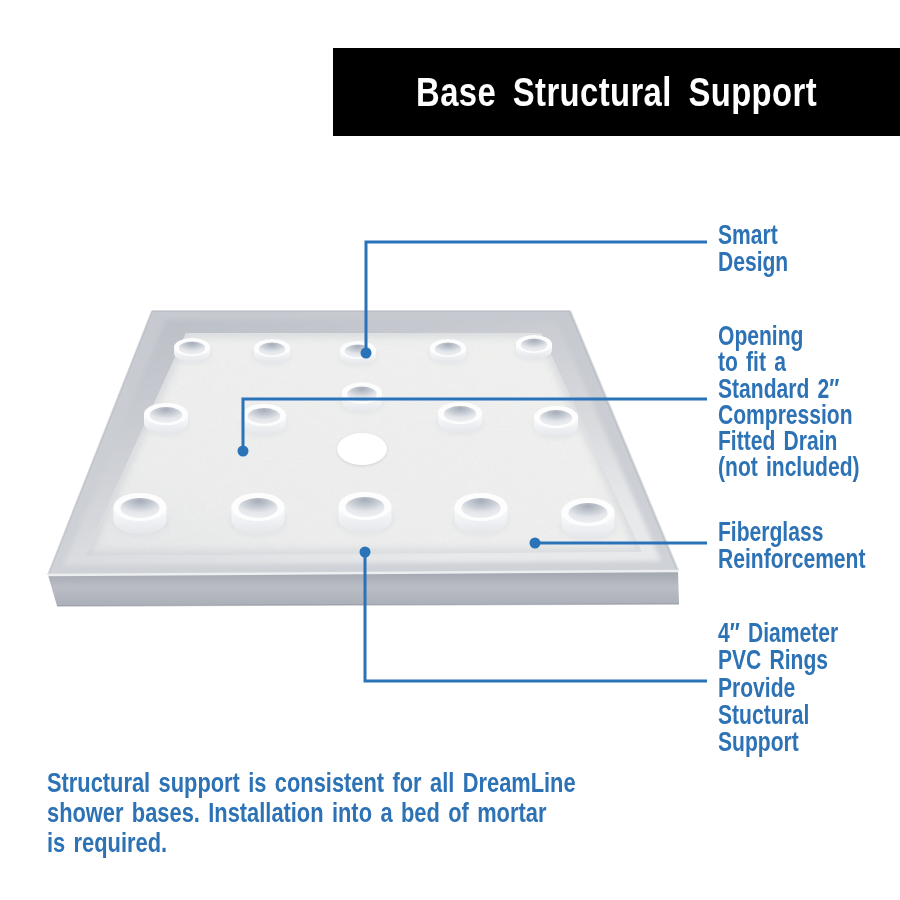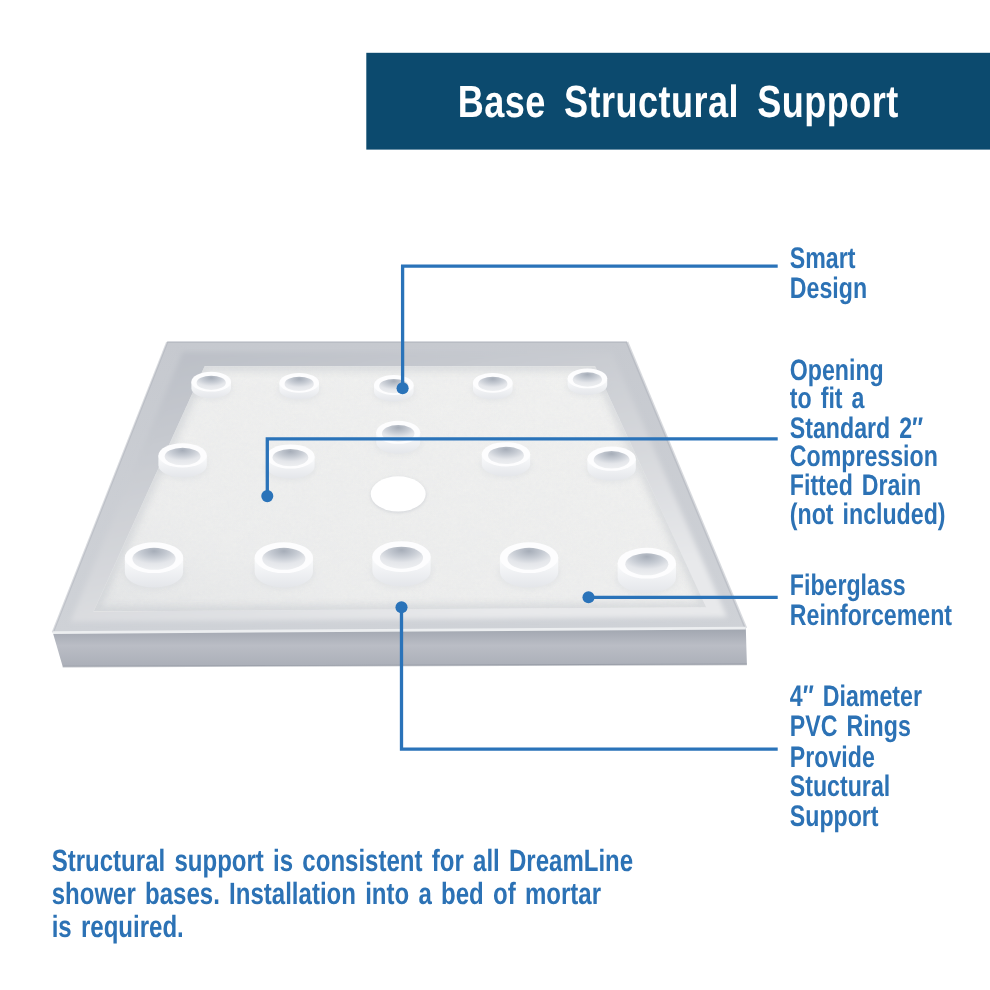--- a/index.html
+++ b/index.html
@@ -17,21 +17,21 @@
   #co-fiber{top:519px;font-size:27px;line-height:26.5px;}
   #co-pvc{top:620px;font-size:27px;line-height:27.3px;}
   .footer{position:absolute;left:47px;top:768px;font-size:28px;line-height:30px;
           font-weight:bold;color:#2C72B5;transform:scaleX(0.78);transform-origin:left top;word-spacing:3px;}
   .footer .ln{white-space:nowrap;}
   svg{position:absolute;left:0;top:0;}
 </style>
 </head>
 <body>
 
-<div class="banner" style="background:#0c4a6e">
+<div class="banner" style="background:#000000">
   <span class="banner-title">Base Structural Support</span>
 </div>
 
 <svg width="900" height="900" viewBox="0 0 900 900">
   <defs>
     <linearGradient id="frontFace" x1="0" y1="0" x2="0" y2="1">
       <stop offset="0" stop-color="#a0a5af"></stop>
       <stop offset="0.45" stop-color="#babdc5"></stop>
       <stop offset="1" stop-color="#abafb8"></stop>
     </linearGradient>

